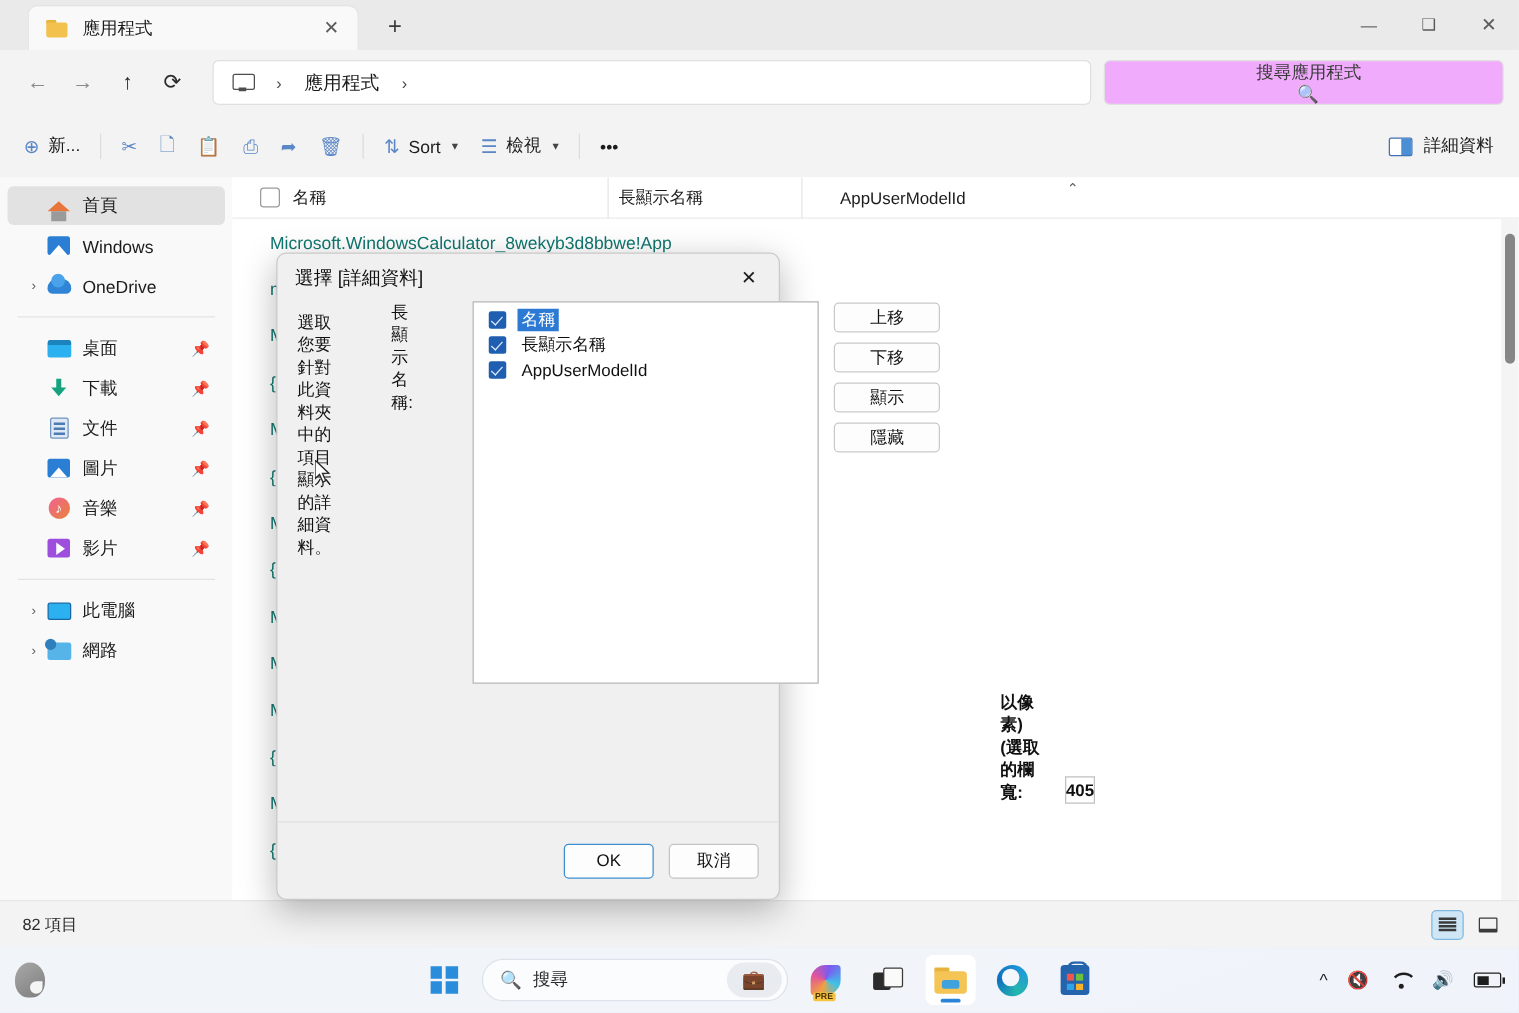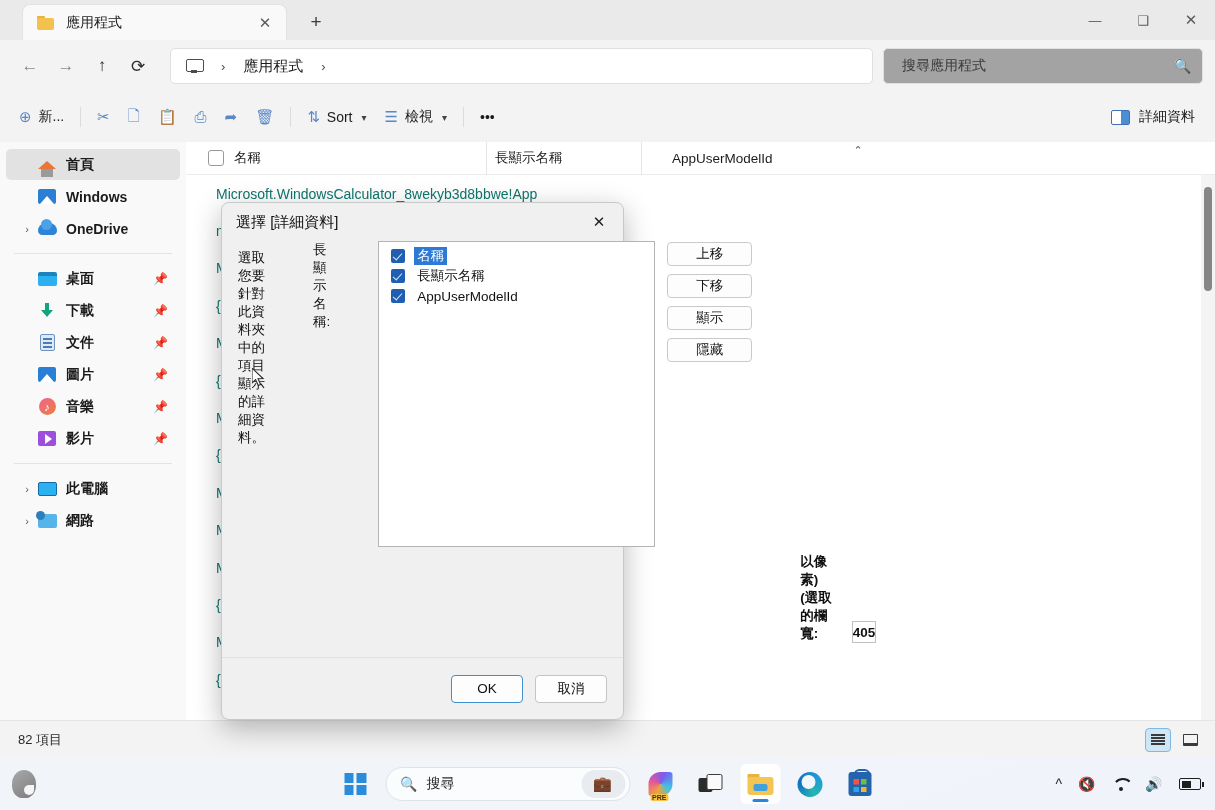--- a/index.html
+++ b/index.html
@@ -95,23 +95,23 @@
     content:""; position:absolute; left:1px; top:0; width:16px; height:11px;
     border:1.5px solid #4d4d4d; border-radius:2px;
   }
   #addressbar .crumb-ico::after{
     content:""; position:absolute; left:6px; top:11px; width:6px; height:3px;
     background:#4d4d4d;
   }
   #addressbar .chev { color:#4a4a4a; font-size: 13px; padding: 0 12px; }
   #addressbar .crumb-text { font-size: 15px; padding: 0 6px; }
   #searchbox {
-    width: 320px; height: 36px; background: #a3a3a3;
+    width: 320px; height: 36px; background: #f0abfc;
     border: 1px solid #e0e0e0; border-radius: 5px;
-    display: flex; align-items: center; padding: 0 10px 0 18px;
+    display: flex; align-items: center; padding: 0 10px 0 18px; flex-direction: column;
   }
   #searchbox .ph { flex: 1; font-size: 14px; color: #3a3a3a; }
   #searchbox .mag { color: #4a4a4a; font-size: 14px; }
 
   
   #cmdbar {
     flex: 0 0 50px; display: flex; align-items: center;
     padding: 0 10px; background: #f3f3f3; position: relative;
   }
   .cmd {
@@ -149,21 +149,21 @@
   }
   .nav-item.selected { background: #e2e2e2; }
   .nav-item .exp {
     width: 18px; flex: 0 0 18px; color: #5b5b5b; font-size: 11px;
     display: flex; align-items: center; justify-content: center;
   }
   .nav-item .ico {
     width: 22px; flex: 0 0 22px; height: 18px; margin-right: 8px;
     display: flex; align-items: center; justify-content: center;
   }
-  .nav-item .lbl { white-space: nowrap; overflow: hidden; font-weight: bold; }
+  .nav-item .lbl { white-space: nowrap; overflow: hidden; }
   .nav-item .pin {
     position: absolute; right: 12px; top: 50%; transform: translateY(-50%);
     color: #6d6d6d; font-size: 12px;
   }
   .nav-sep { height: 1px; background: #e3e3e3; margin: 9px 14px; }
 
   
   .ic-home { width:0;height:0;border-left:9px solid transparent;border-right:9px solid transparent;border-bottom:8px solid #e8763a; position:relative;}
   .ic-home::after{content:"";position:absolute;left:-6px;top:8px;width:12px;height:8px;background:#9a9a9a;}
   .ic-gallery,.ic-pictures { width:18px;height:15px;background:#2a7fd4;border-radius:2px;position:relative;overflow:hidden;}

